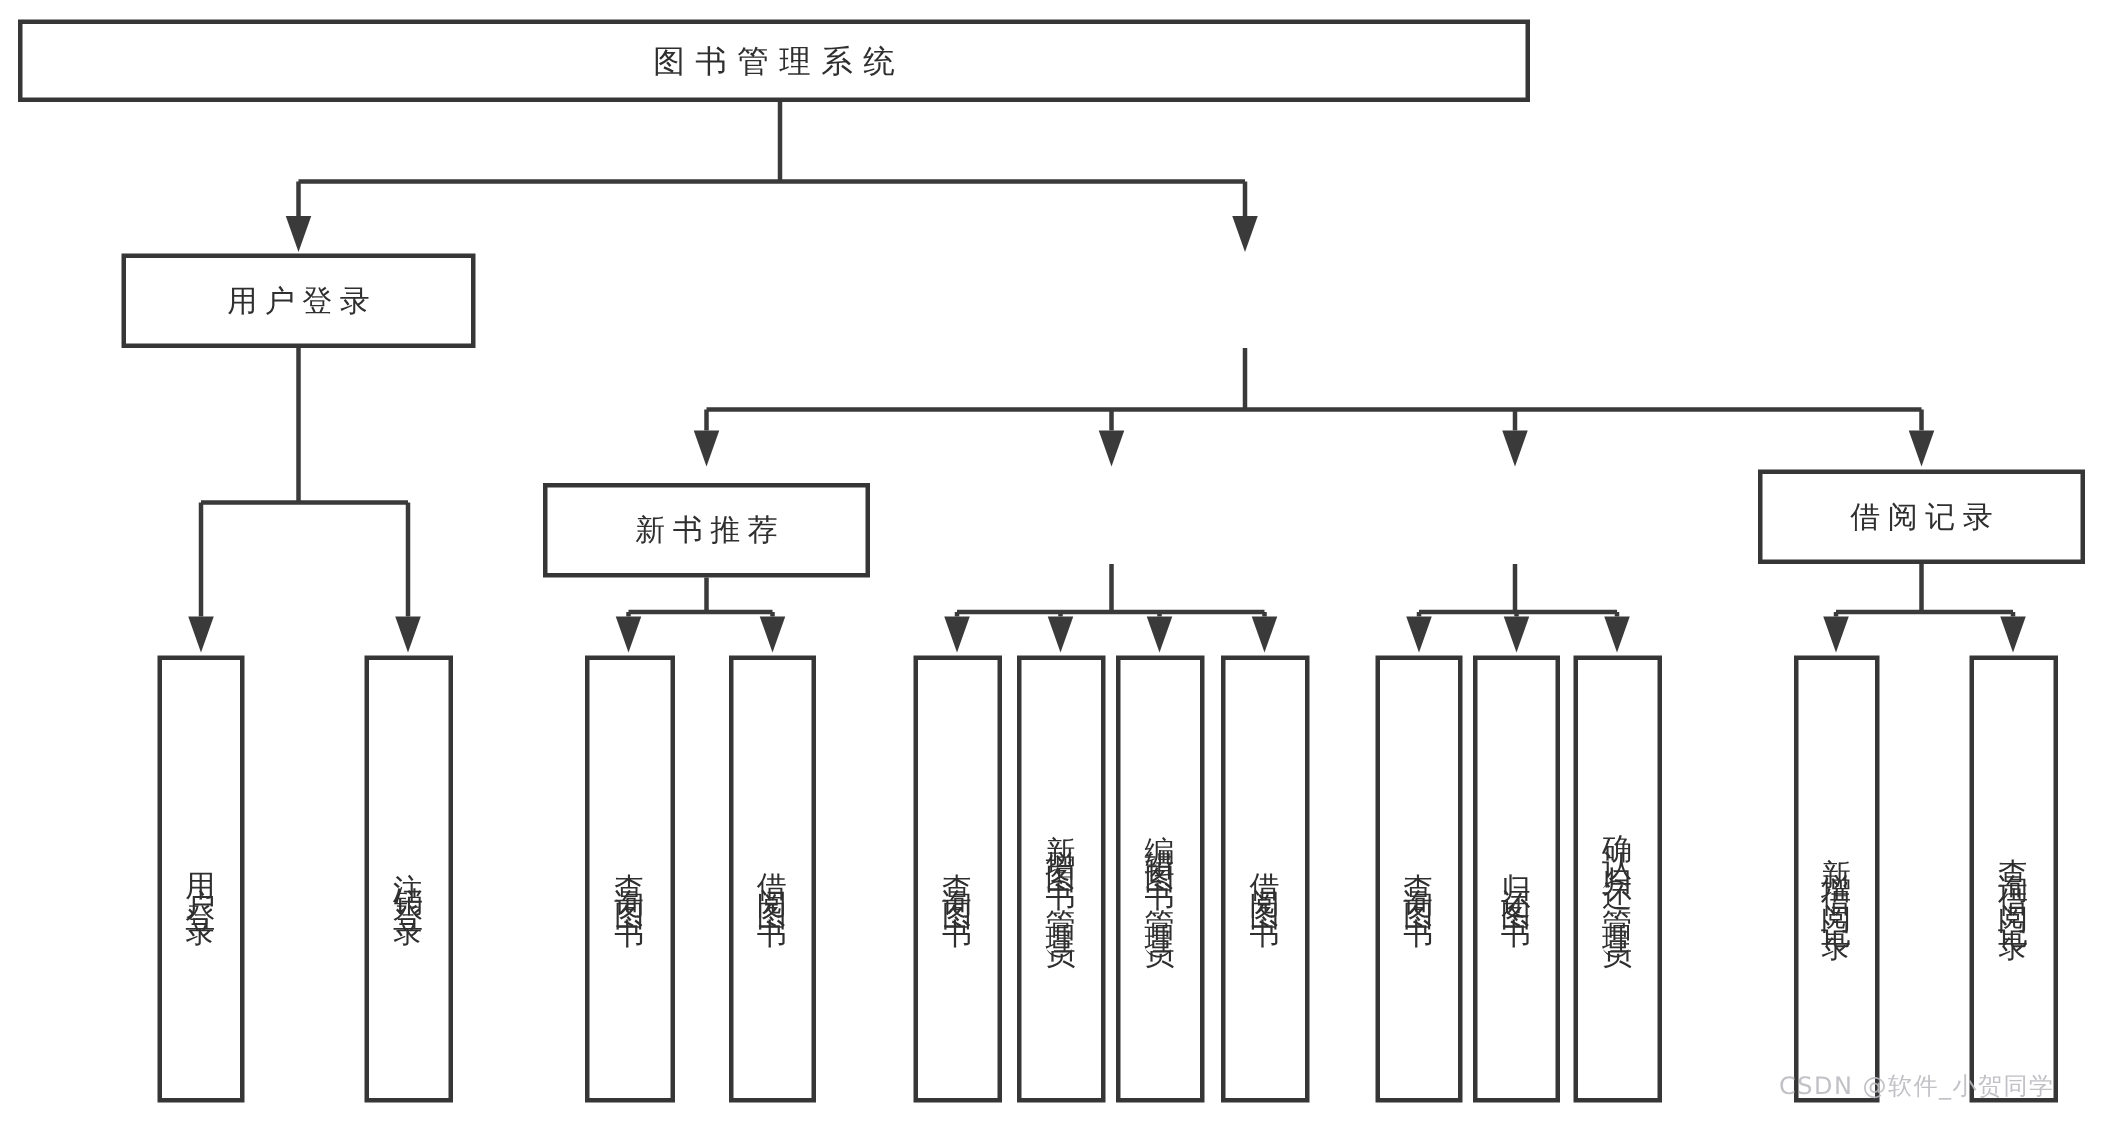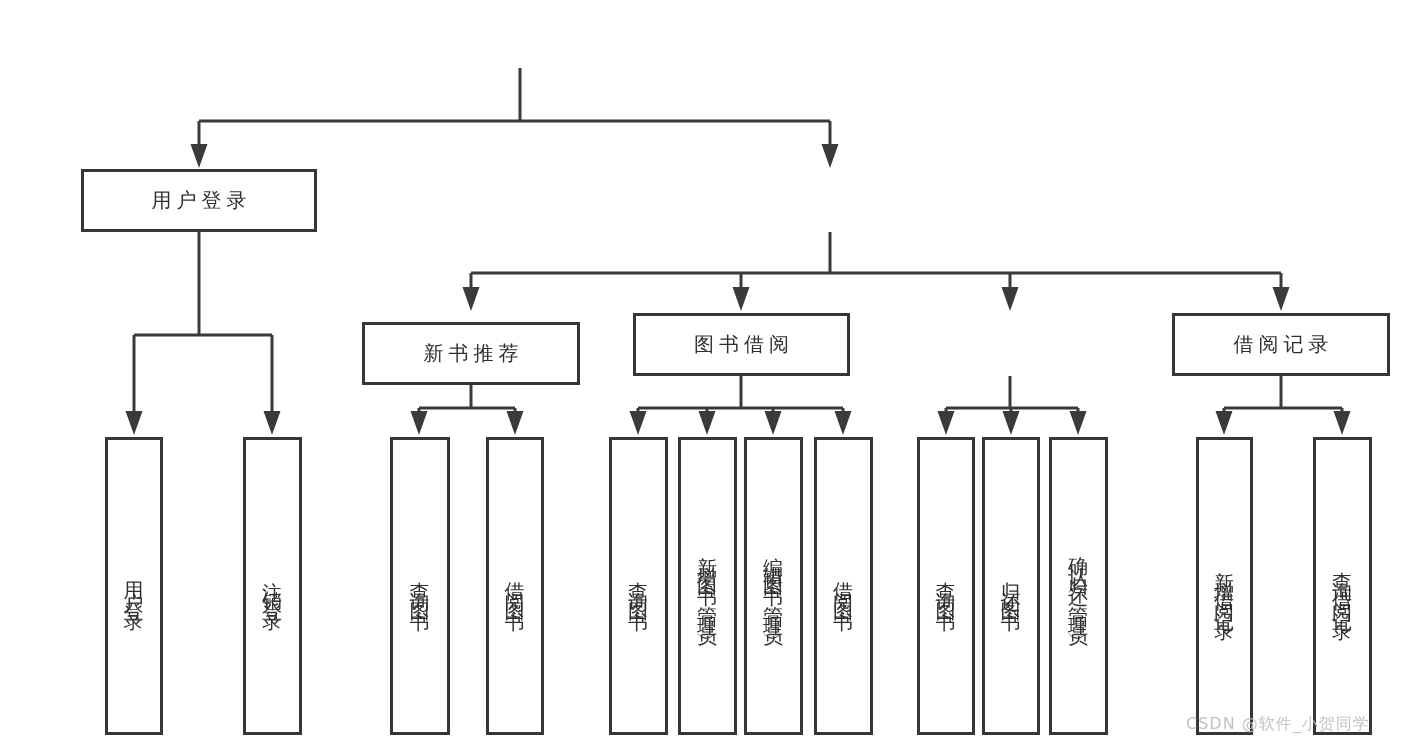--- a/index.html
+++ b/index.html
@@ -121,30 +121,30 @@
       <polygon points="764.5,411 781.5,411 773,435"></polygon>
       <polygon points="834.5,411 851.5,411 843,435"></polygon>
       <polygon points="937.5,411 954.5,411 946,435"></polygon>
       <polygon points="1002.5,411 1019.5,411 1011,435"></polygon>
       <polygon points="1069.5,411 1086.5,411 1078,435"></polygon>
       <polygon points="1215.5,411 1232.5,411 1224,435"></polygon>
       <polygon points="1333.5,411 1350.5,411 1342,435"></polygon>
     </g>
   </svg>
 
+  <div class="node root h" style="left:12px;top:13px;width:1008px;height:55px">
+    <span>图书管理系统</span>
+  </div>
 
   <div class="node h" style="left:81px;top:169px;width:236px;height:63px">
     <span>用户登录</span>
   </div>
 
   <div class="node h" style="left:362px;top:322px;width:218px;height:63px">
     <span>新书推荐</span>
-  </div>
-  <div class="node h" style="left:633px;top:313px;width:217px;height:63px">
-    <span>图书借阅</span>
   </div>
   <div class="node h" style="left:1172px;top:313px;width:218px;height:63px">
     <span>借阅记录</span>
   </div>
 
   <div class="node v" style="left:105px;top:437px;width:58px;height:298px">
     <span>用户登录</span>
   </div>
   <div class="node v" style="left:243px;top:437px;width:59px;height:298px">
     <span>注销登录</span>

